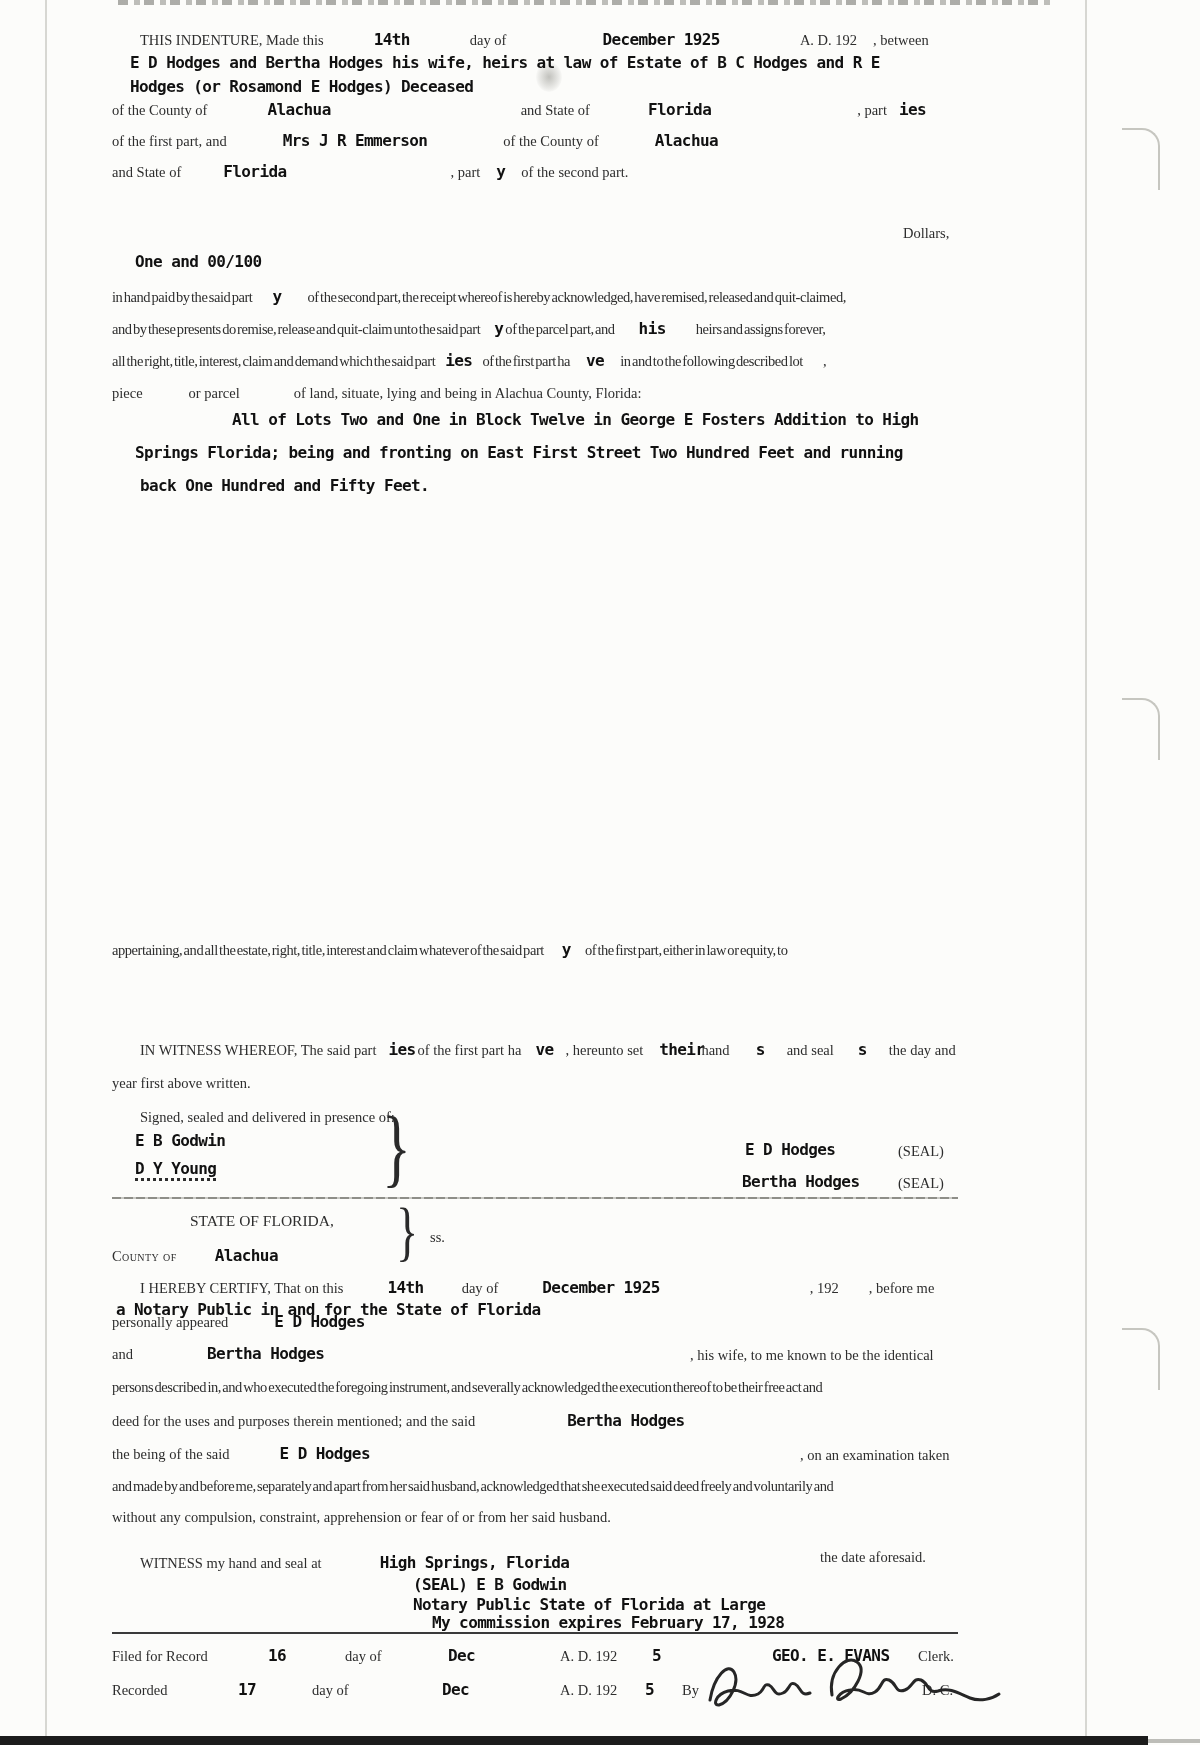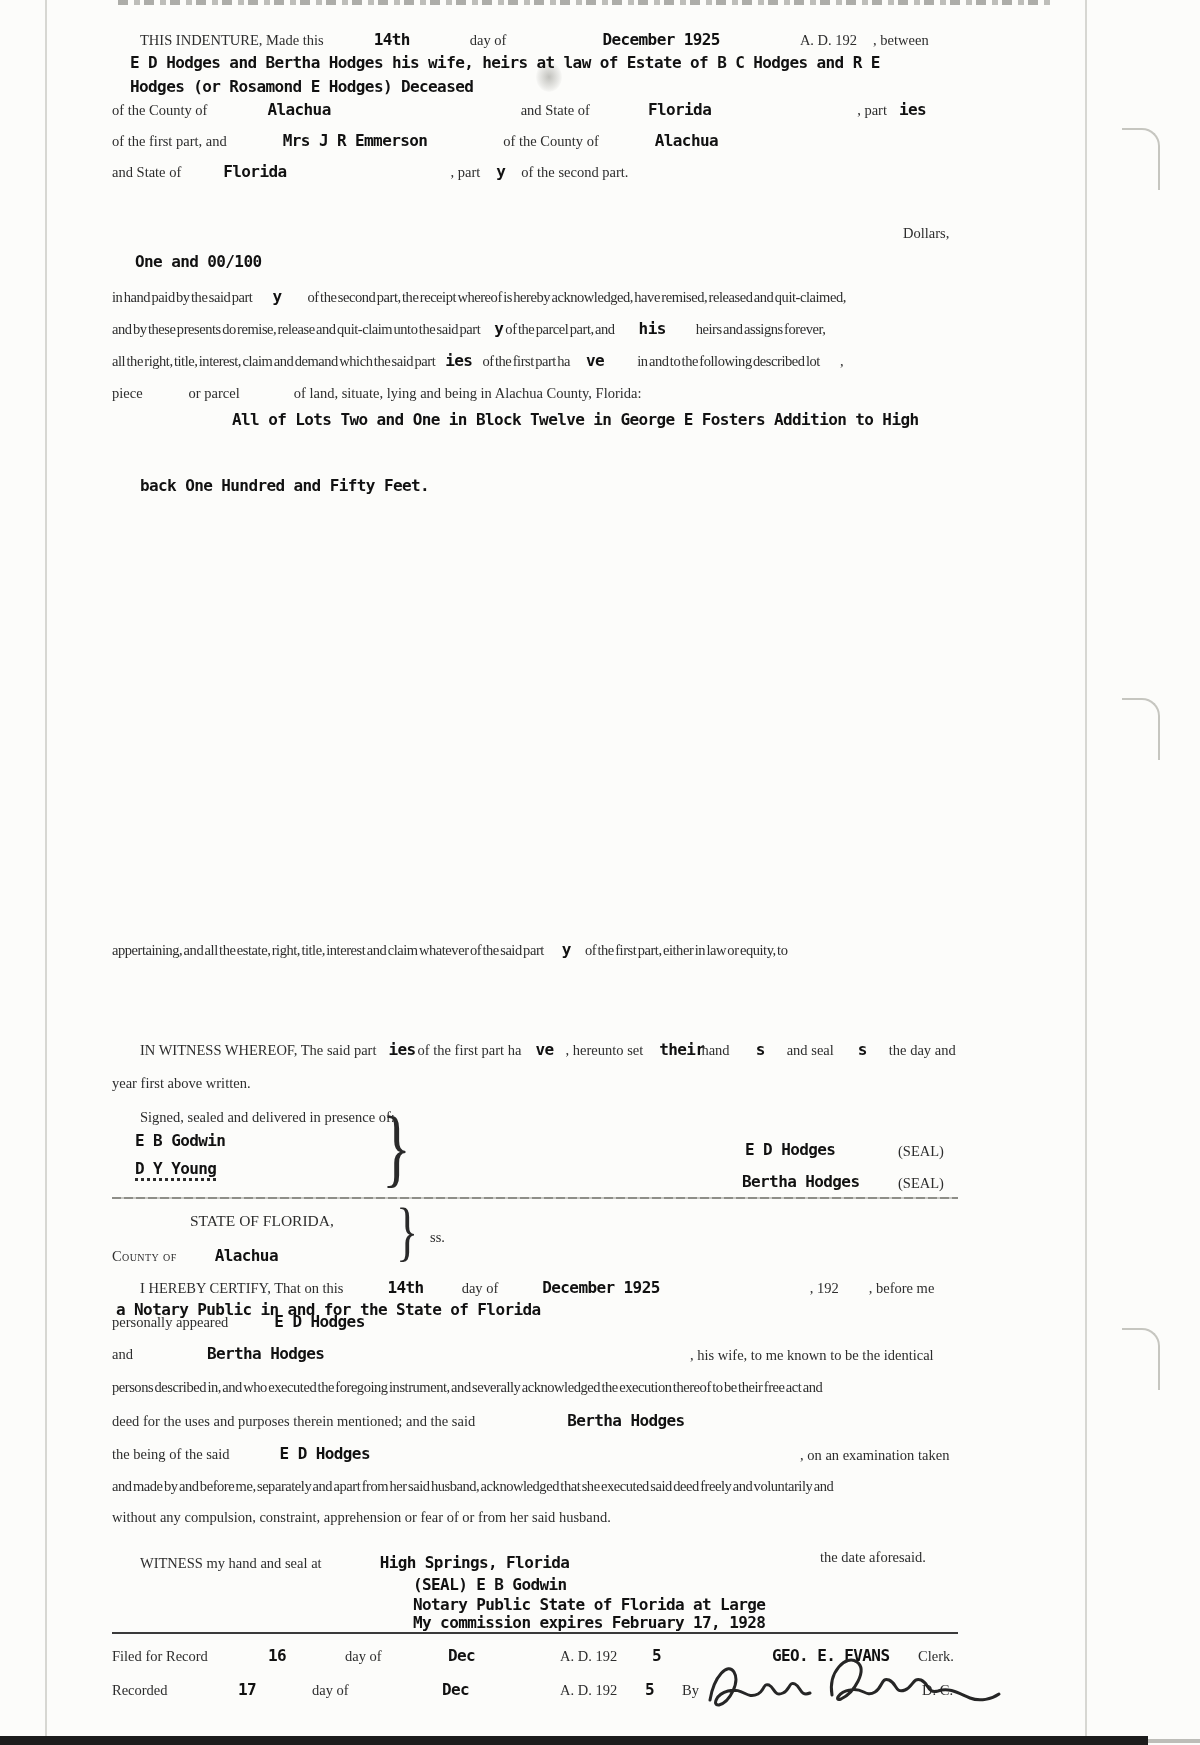--- a/index.html
+++ b/index.html
@@ -96,31 +96,34 @@
     <span class="typed" style="margin-left:10px">y</span>
     <span class="printed tight" style="margin-left:-2px">of the parcel part, and</span>
     <span class="typed" style="margin-left:20px">his</span>
     <span class="printed tight" style="margin-left:26px">heirs and assigns forever,</span>
   </div>
   <div class="abs" style="top:351px; left:112px">
     <span class="printed tight">all the right, title, interest, claim and demand which the said part</span>
     <span class="typed" style="margin-left:6px">ies</span>
     <span class="printed tight" style="margin-left:6px">of the first part ha</span>
     <span class="typed" style="margin-left:12px">ve</span>
-    <span class="printed tight" style="margin-left:29px">in and to the following described lot</span>
+    <span class="printed tight" style="margin-left:12px">in and to the following described lot</span>
     <span class="printed" style="margin-left:16px">,</span>
   </div>
   <div class="abs" style="top:384px; left:112px">
     <span class="printed">piece</span>
     <span class="printed" style="margin-left:42px">or parcel</span>
     <span class="printed" style="margin-left:50px">of land, situate, lying and being in Alachua County, Florida:</span>
   </div>
 
   <div class="abs" style="top:410px; left:232px">
     <span class="typed">All of Lots Two and One in Block Twelve in George E Fosters Addition to High</span>
+  </div>
+  <div class="abs" style="top:443px; left:135px">
+    <span class="typed">Springs Florida; being and fronting on East First Street Two Hundred Feet and running</span>
   </div>
   <div class="abs" style="top:476px; left:140px">
     <span class="typed">back One Hundred and Fifty Feet.</span>
   </div>
 
   <div class="abs" style="top:940px; left:112px">
     <span class="printed tight">appertaining, and all the estate, right, title, interest and claim whatever of the said part</span>
     <span class="typed" style="margin-left:14px">y</span>
     <span class="printed tight" style="margin-left:10px">of the first part, either in law or equity, to</span>
   </div>
@@ -226,21 +229,21 @@
   </div>
   <div class="abs" style="top:1548px; left:820px">
     <span class="printed">the date aforesaid.</span>
   </div>
   <div class="abs" style="top:1575px; left:413px">
     <span class="typed">(SEAL)  E B Godwin</span>
   </div>
   <div class="abs" style="top:1595px; left:413px">
     <span class="typed">Notary Public State of Florida at Large</span>
   </div>
-  <div class="abs" style="top:1613px; left:413px">
+  <div class="abs" style="top:1613px; left:432px">
     <span class="typed">My commission expires February 17, 1928</span>
   </div>
   <div class="rule" style="top:1632px; left:112px; width:846px"></div>
 
   <span class="abs printed" style="top:1648px; left:112px">Filed for Record</span>
   <span class="abs typed" style="top:1646px; left:268px">16</span>
   <span class="abs printed" style="top:1648px; left:345px">day of</span>
   <span class="abs typed" style="top:1646px; left:448px">Dec</span>
   <span class="abs printed" style="top:1648px; left:560px">A. D. 192</span>
   <span class="abs typed" style="top:1646px; left:652px">5</span>

